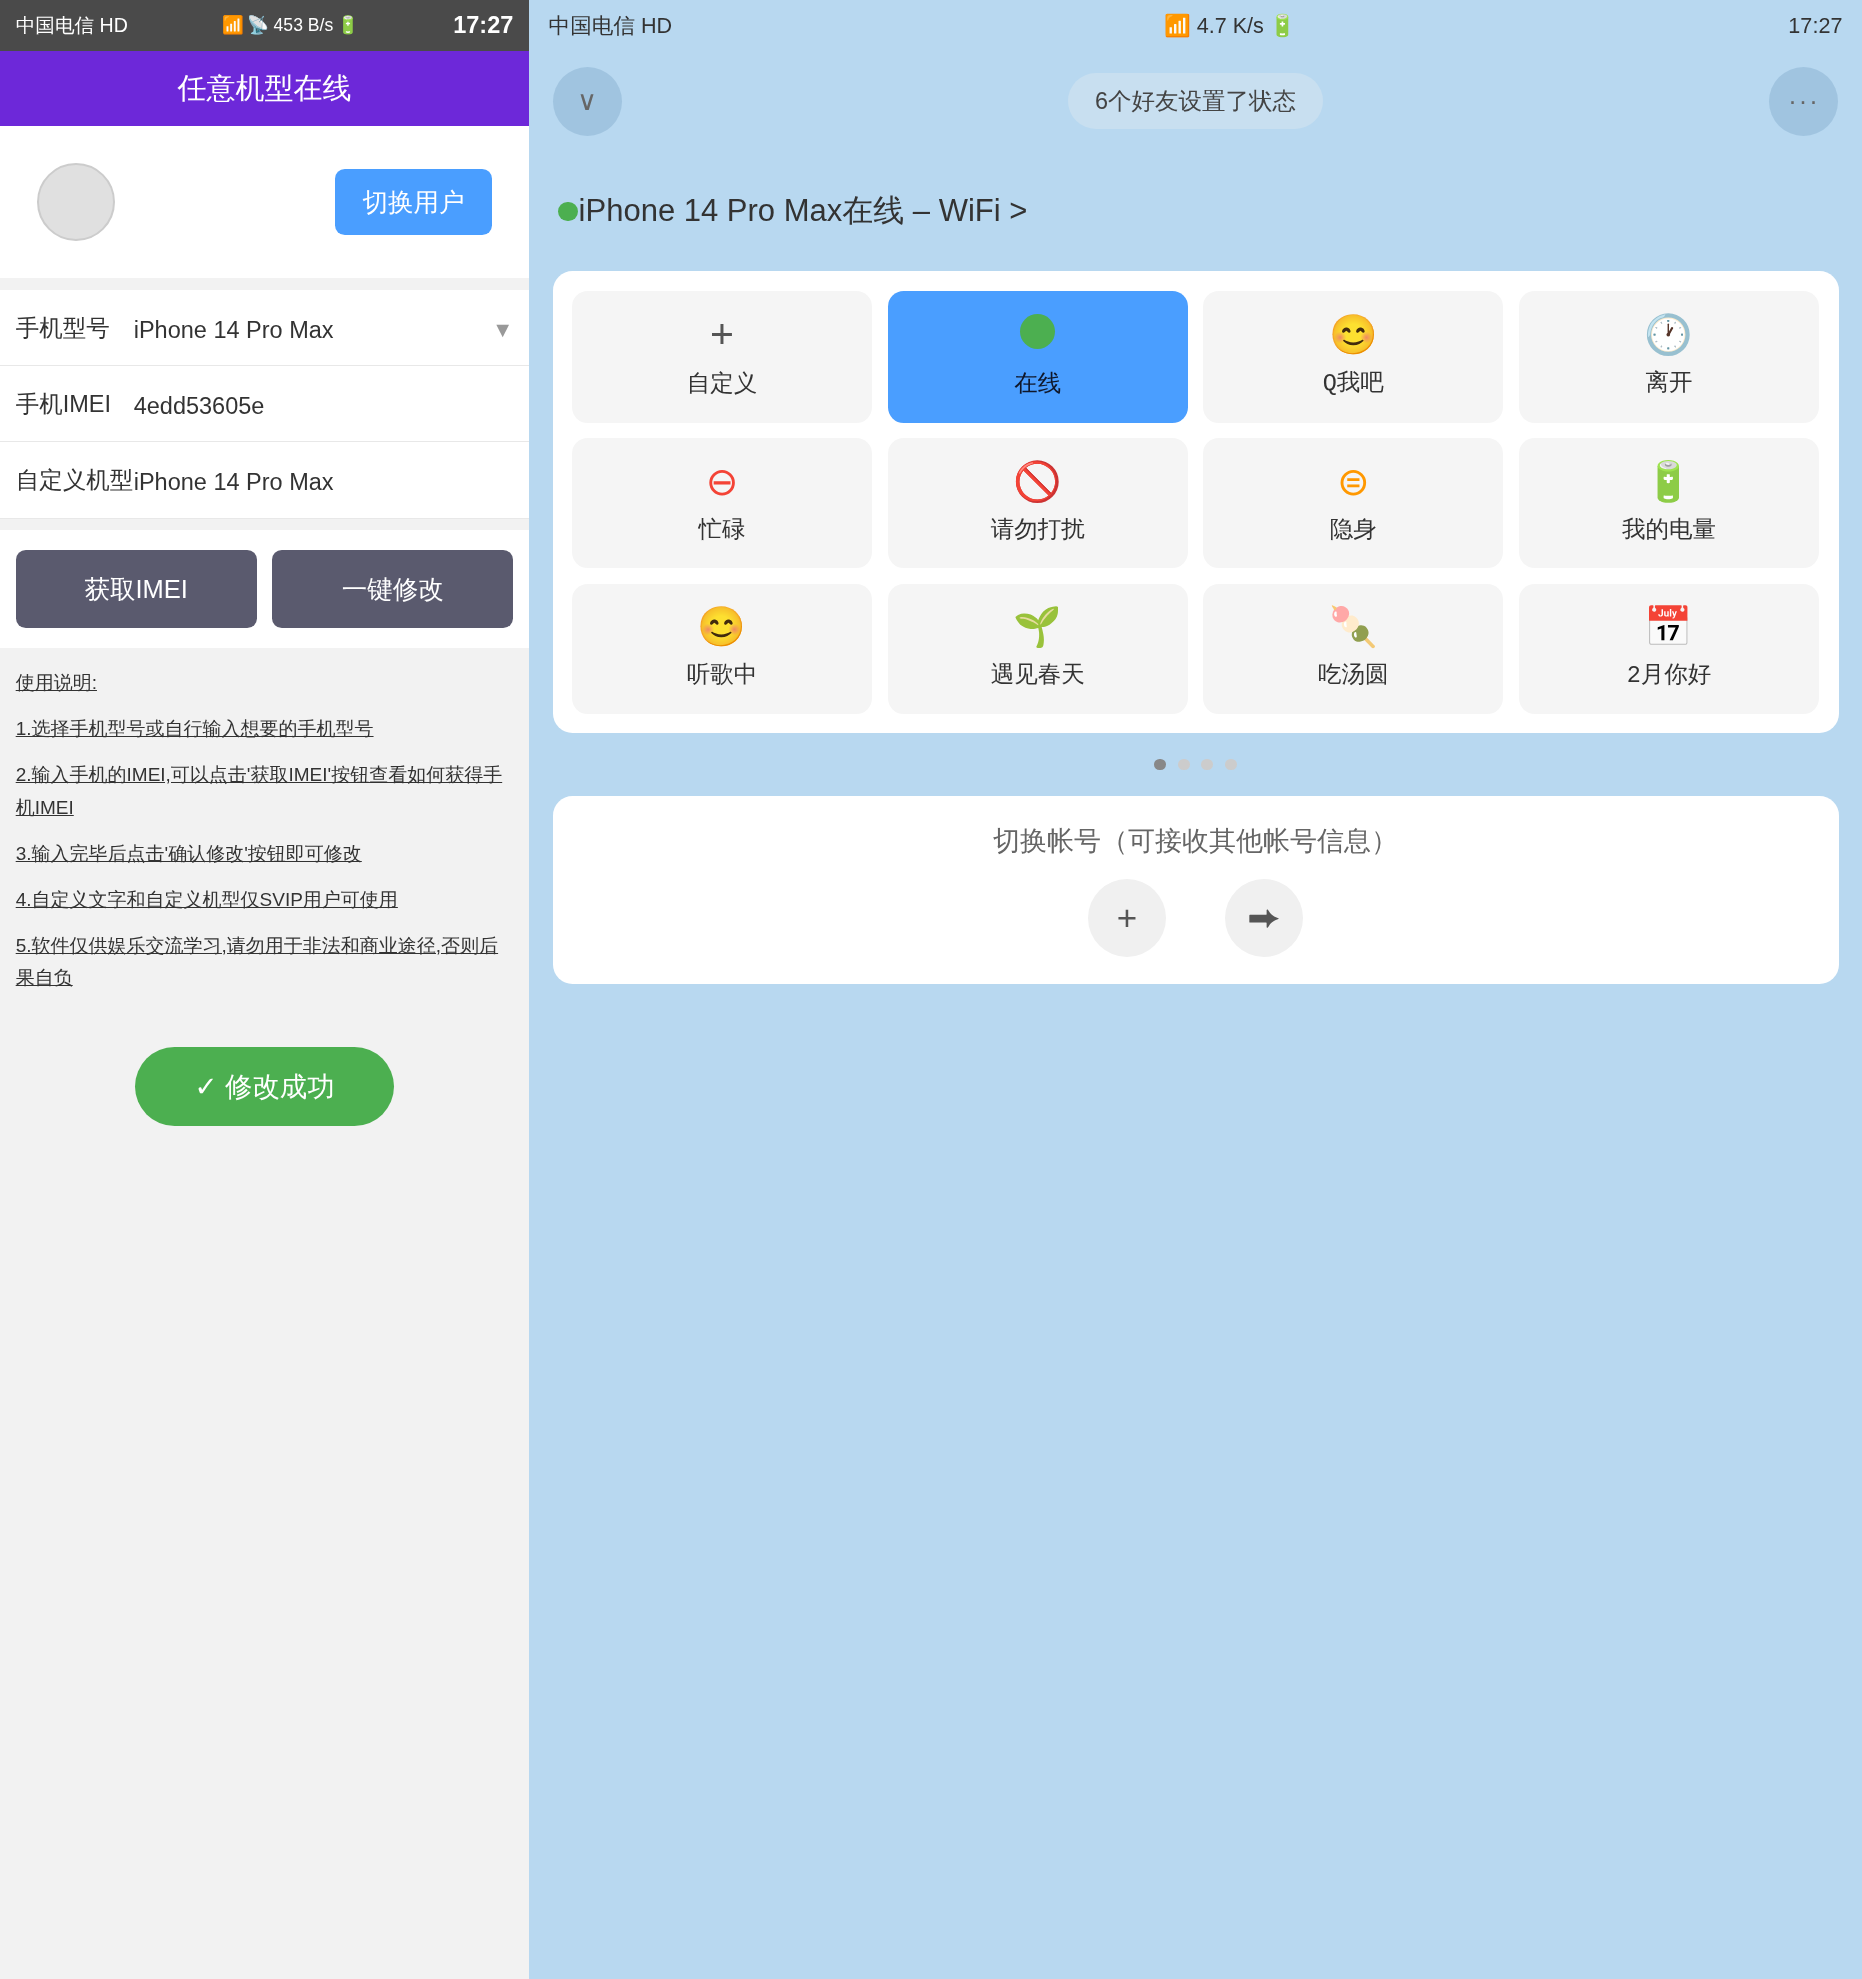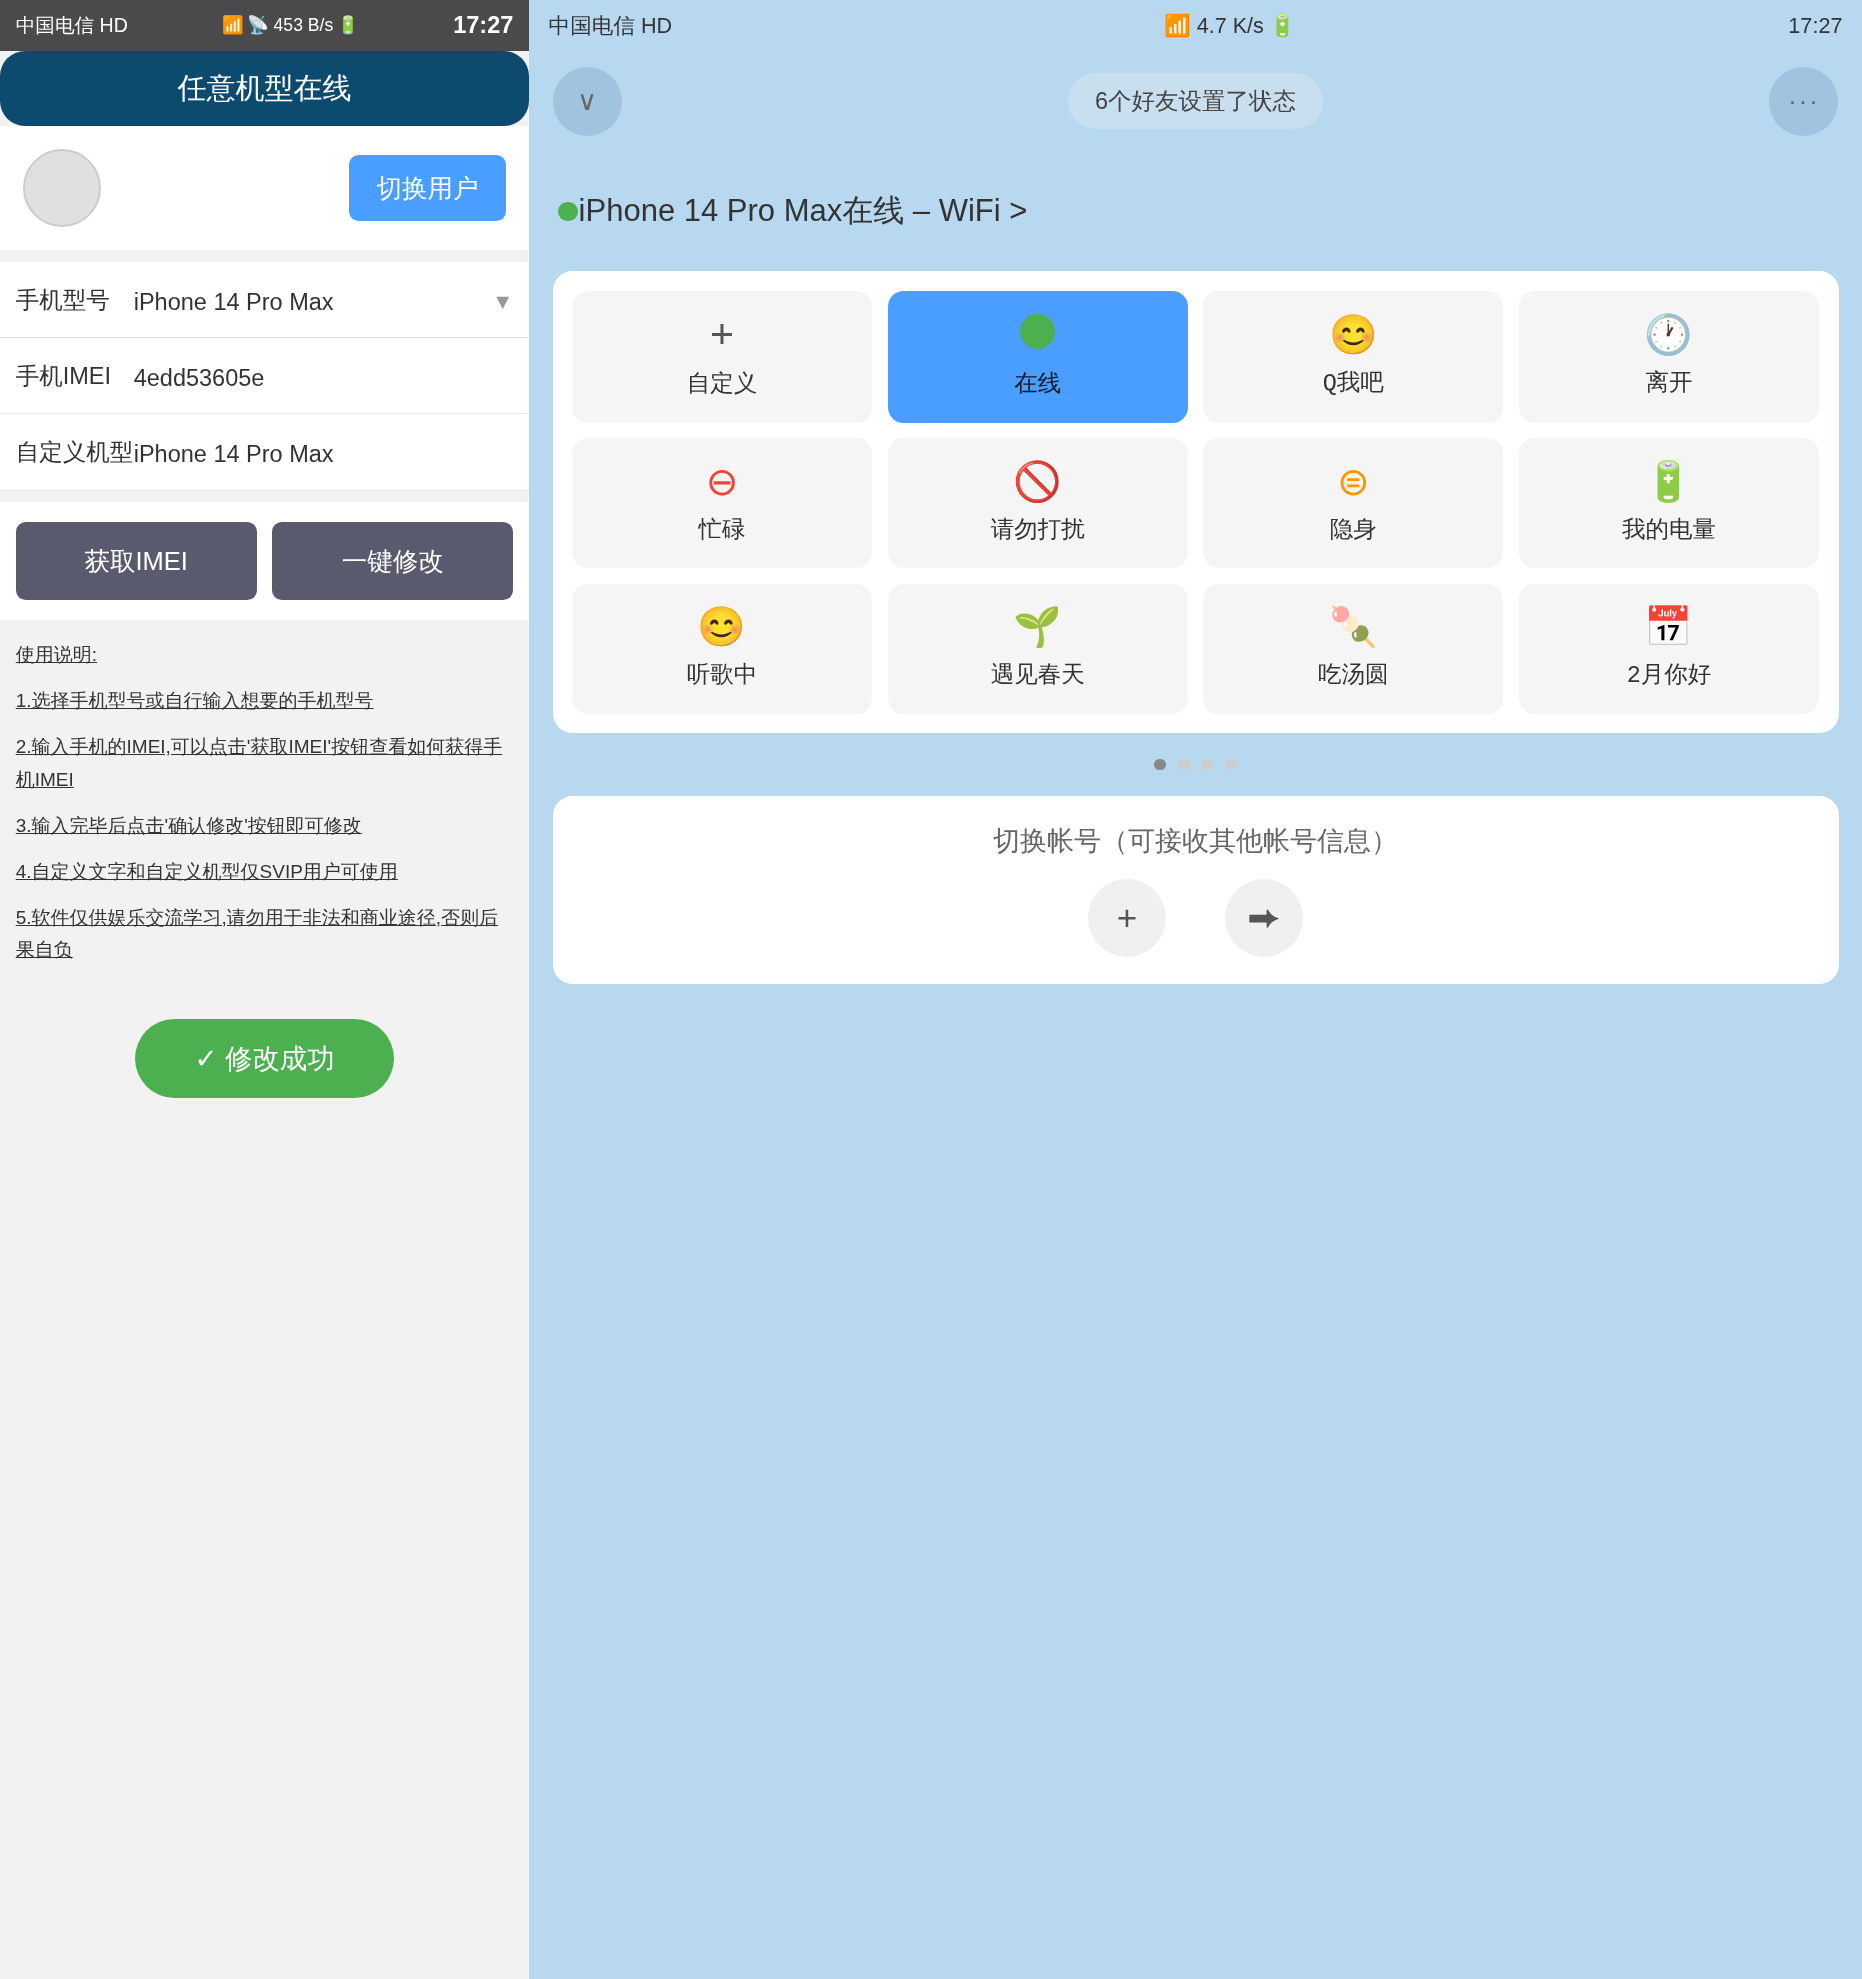--- a/index.html
+++ b/index.html
@@ -30,32 +30,31 @@
       justify-content: space-between;
       align-items: center;
       height: 51px;
     }
 
     .status-bar-left .carrier { font-size: 19.6px; }
     .status-bar-left .time { font-size: 23.5px; font-weight: 600; }
     .status-bar-icons { display: flex; align-items: center; gap: 3.9px; font-size: 17.6px; }
 
     .app-header {
-      background: #0c4a6e;
+      background: #6d28d9;
       color: white;
       text-align: center;
       padding: 17.6px;
       font-size: 29px;
       font-weight: 500;
-      border-radius: 25px;
     }
 
     .user-section {
       background: white;
-      padding: 23px;
+      padding: 37px;
       display: flex;
       align-items: center;
       justify-content: space-between;
       margin: 0;
     }
 
     .avatar-placeholder {
       width: 78px;
       height: 78px;
       border-radius: 50%;

